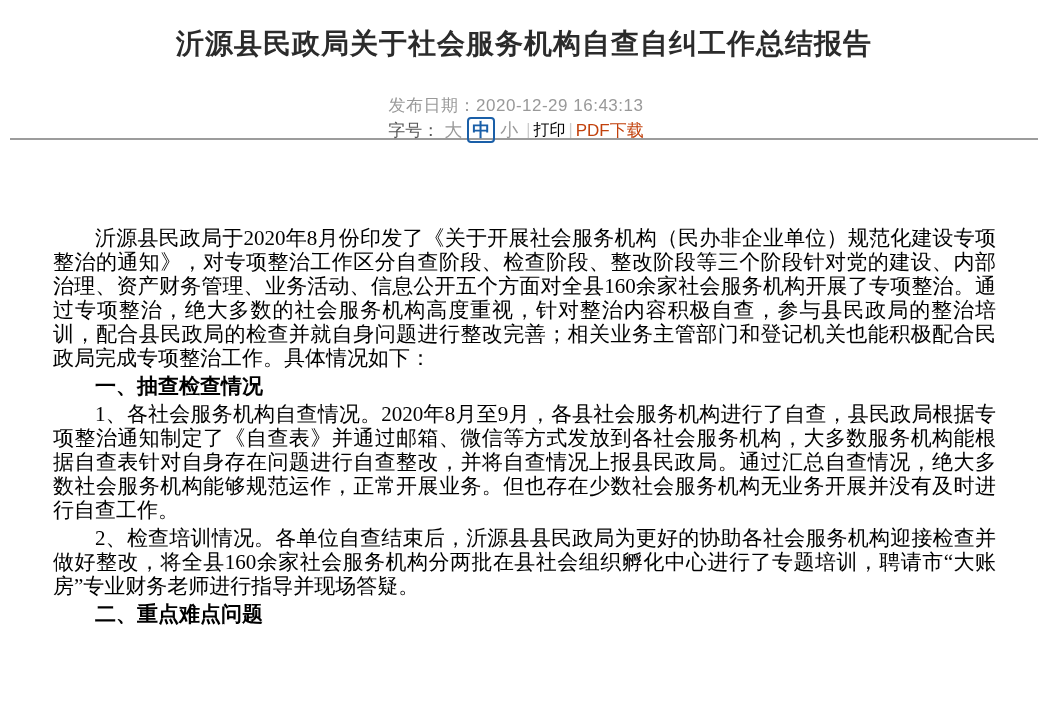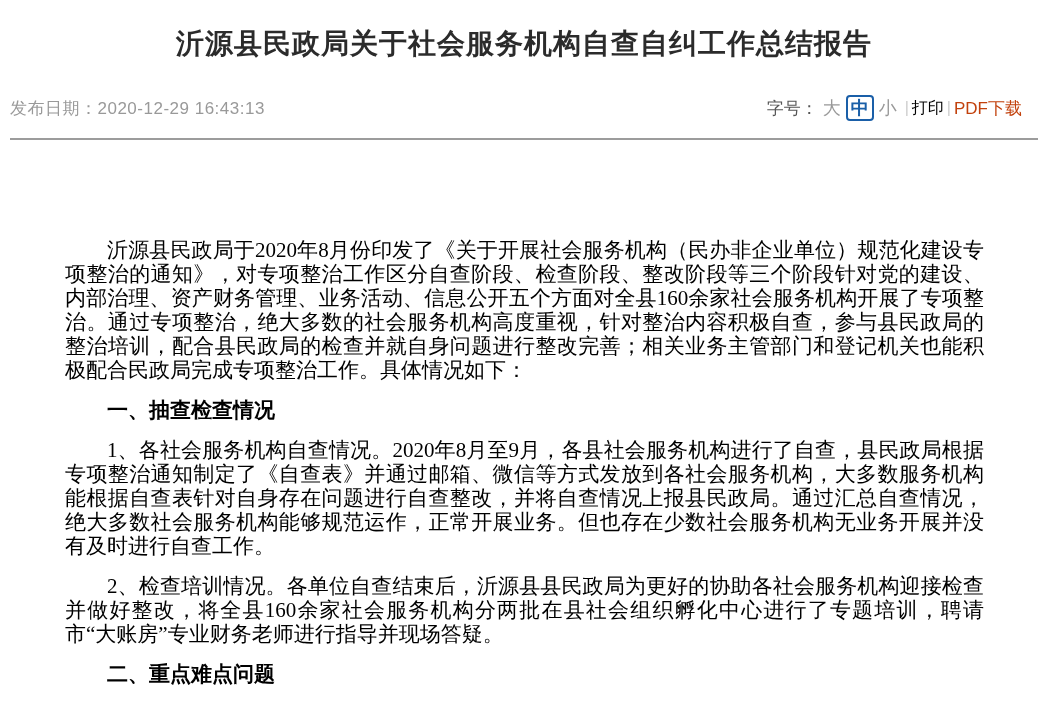--- a/index.html
+++ b/index.html
@@ -29,20 +29,21 @@
     letter-spacing: 1px;
   }
   .meta-bar {
     margin-top: 33px;
     padding: 0 26px 0 10px;
     height: 28px;
     display: flex;
     align-items: center;
     justify-content: space-between;
     font-size: 16px;
+    flex-direction: column;
   }
   .publish-date {
     color: #999999;
     font-size: 17px;
     letter-spacing: 0.5px;
   }
   .meta-tools {
     display: flex;
     align-items: center;
     gap: 0;
@@ -75,21 +76,21 @@
   .article-body {
     padding: 82px 48px 0 49px;
     font-family: "Liberation Serif", serif;
     color: #000000;
     font-size: 21px;
     line-height: 24px;
     text-align: justify;
   }
   .article-body p {
     text-indent: 2em;
-    margin: 16px;
+    margin: 4px;
   }
   .article-body p.heading {
     font-weight: bold;
     font-family: Liberation Sans, sans-serif;
   }
 </style>
 </head>
 <body>
 
 <div class="page">

